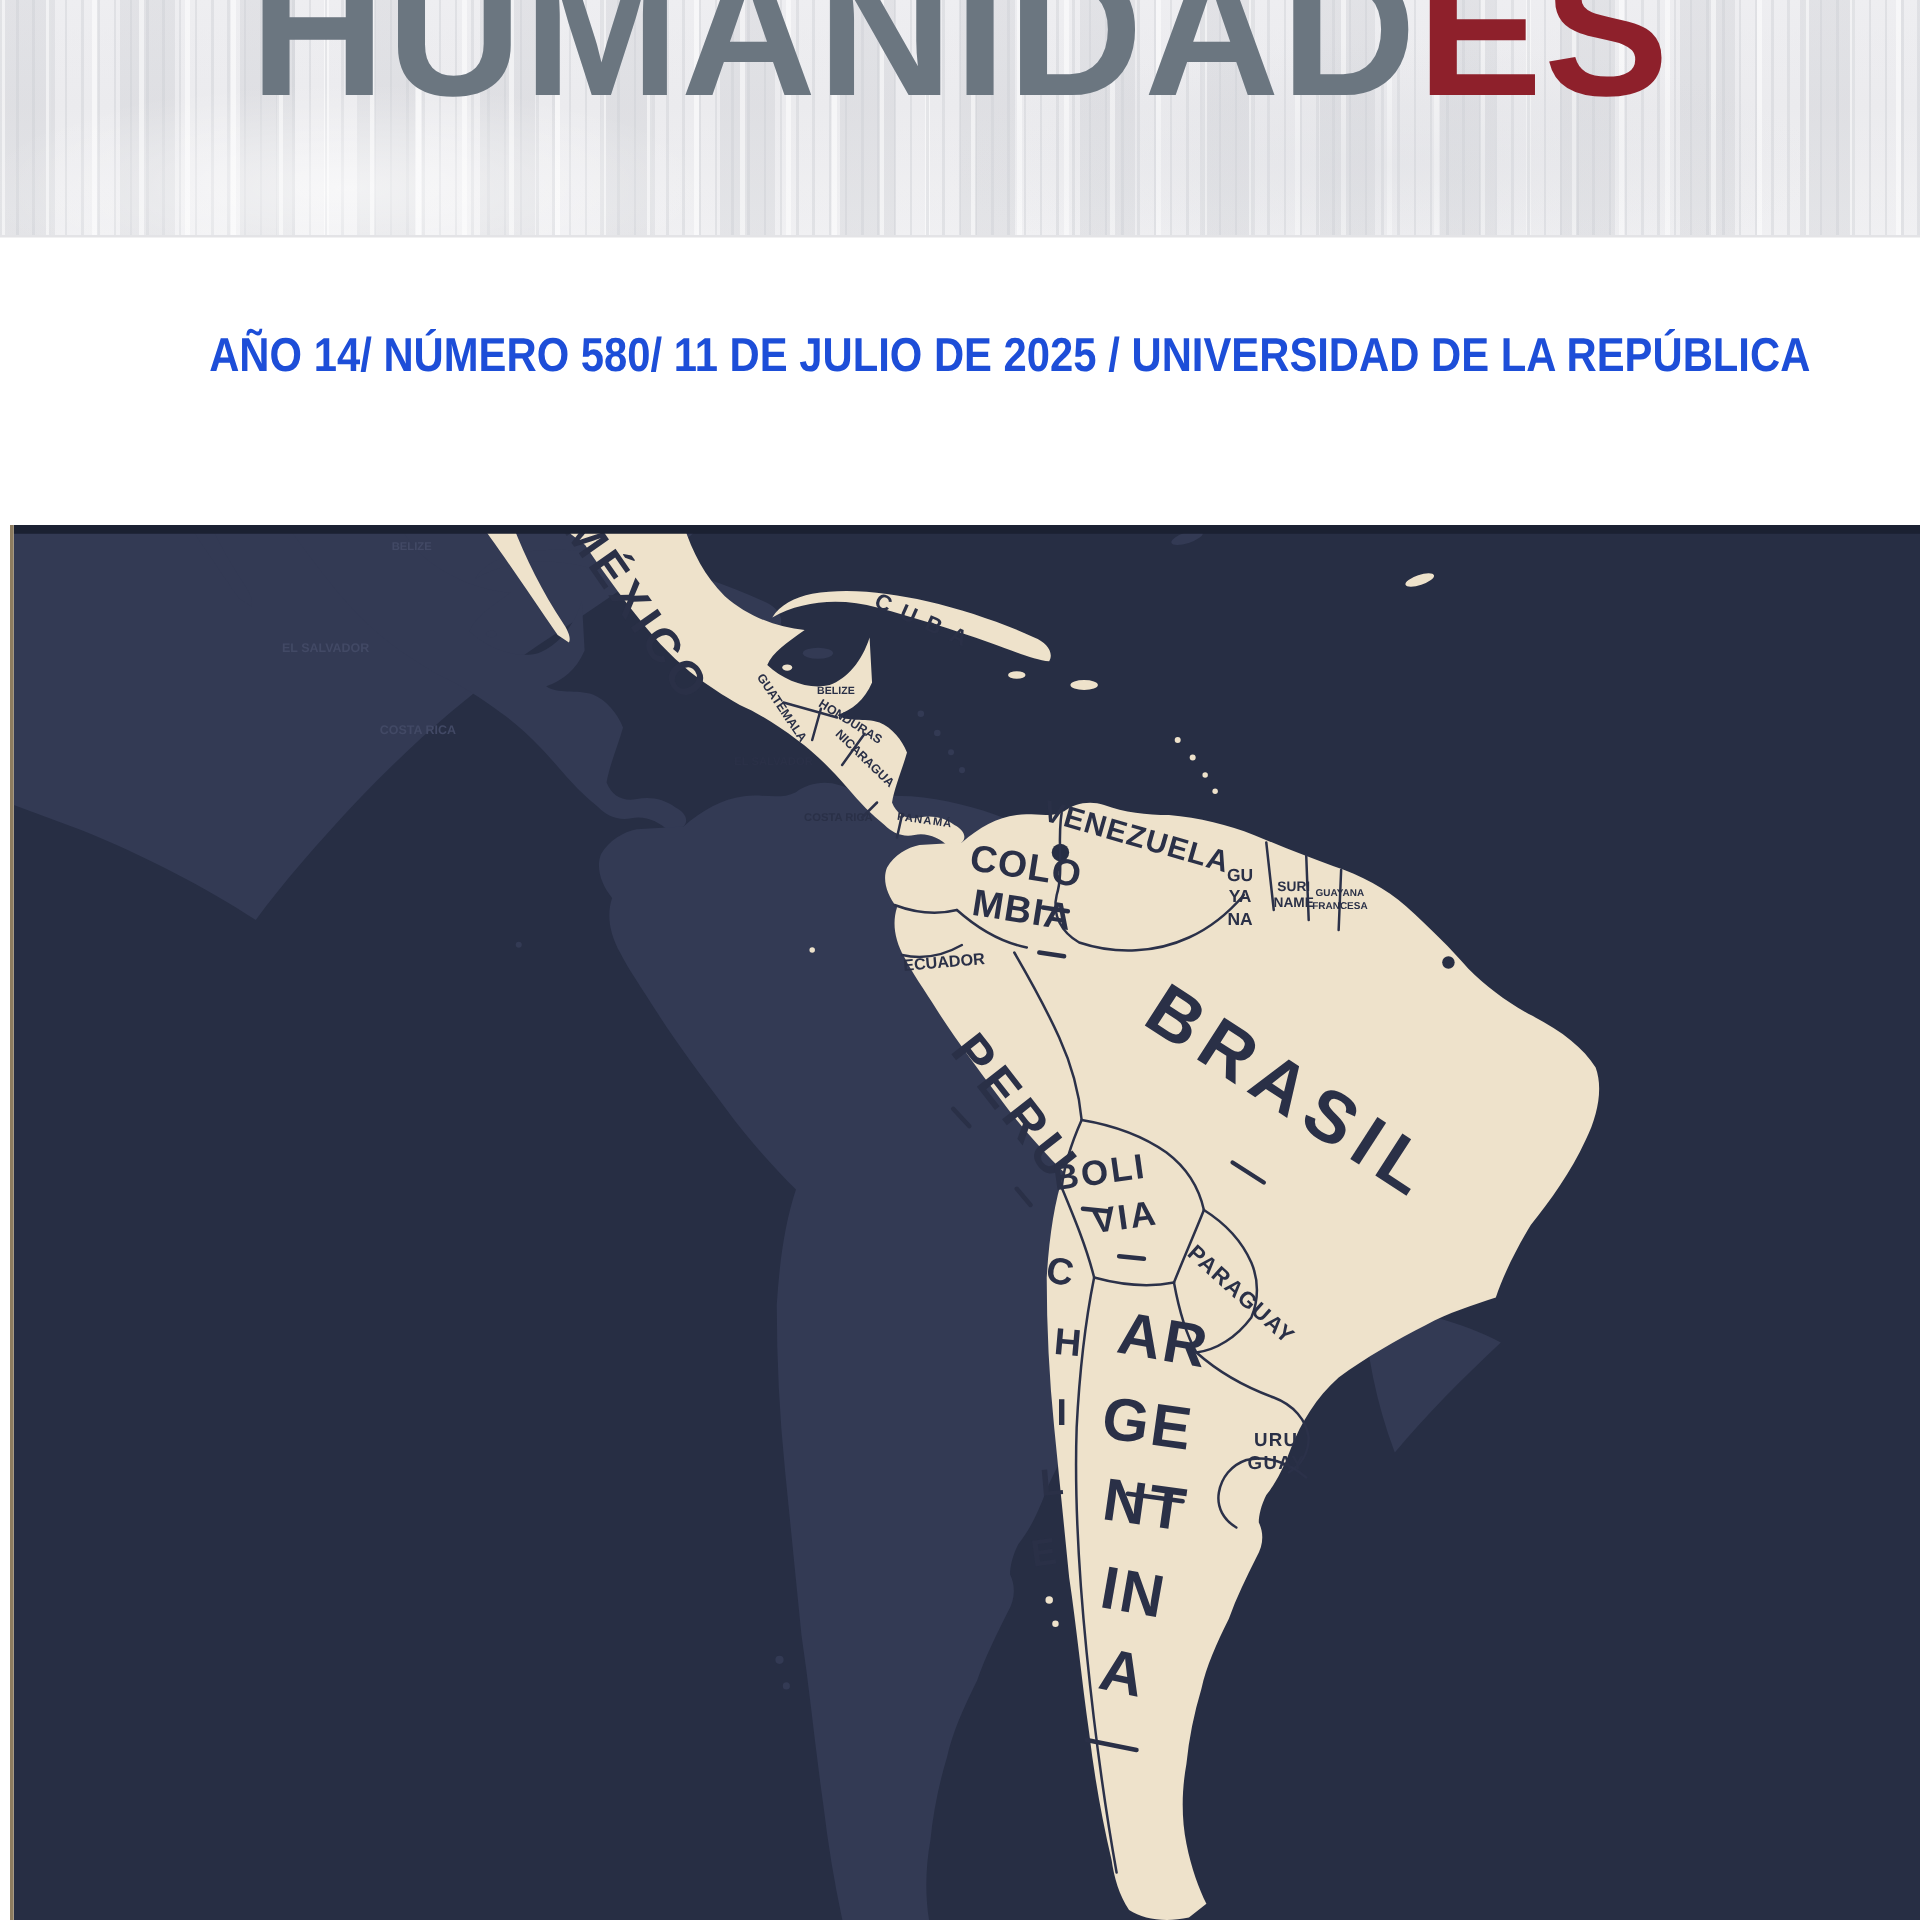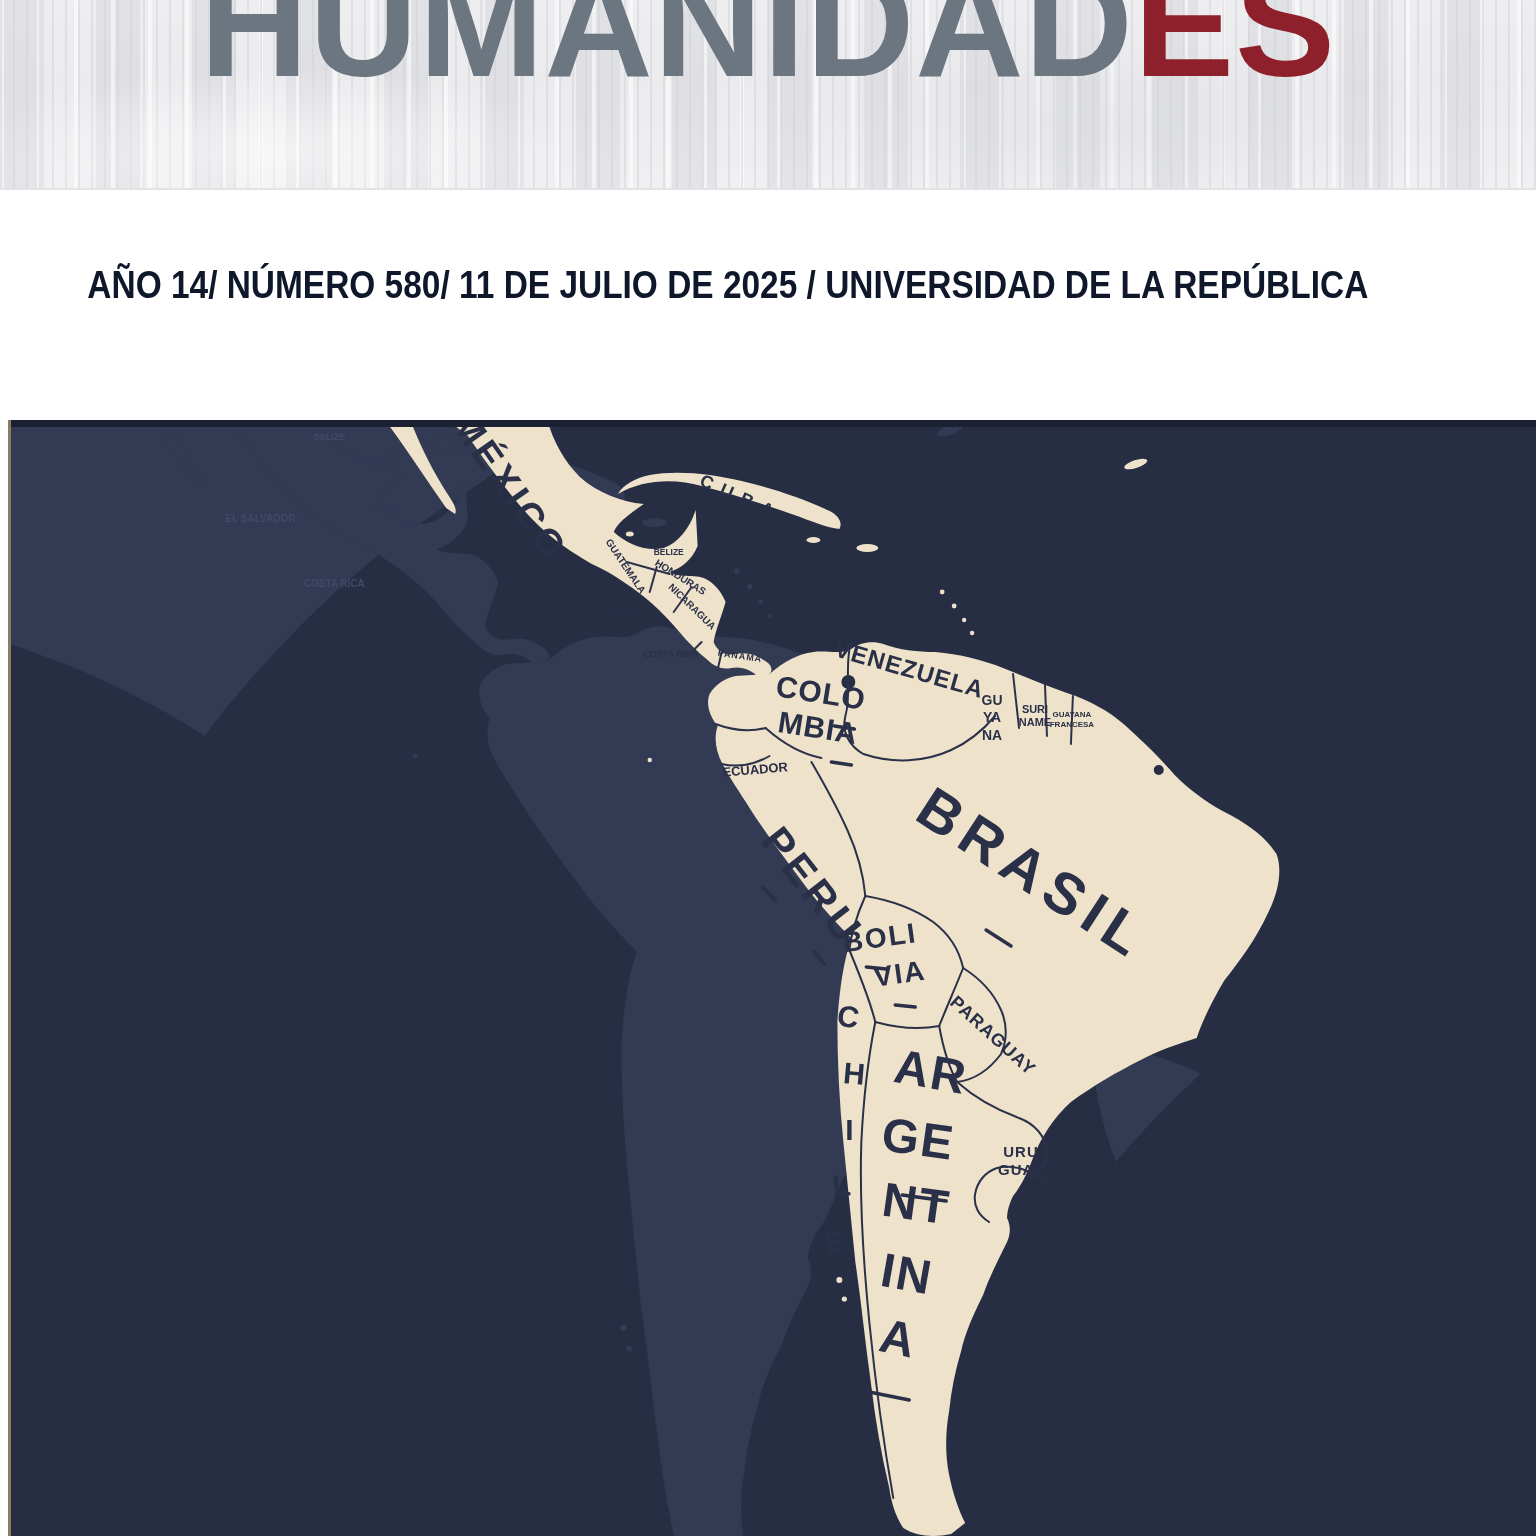--- a/index.html
+++ b/index.html
@@ -24,22 +24,22 @@
     pointer-events:none;
   }
   .masthead-title{
     position:absolute;top:-51px;left:50%;transform:translateX(-50%);
     font-size:150px;line-height:150px;font-weight:bold;letter-spacing:1px;
     white-space:nowrap;z-index:2;
   }
 
   
   .issue-line{
-    margin-top:72px;height:46px;text-align:left;
-    font-weight:bold;font-size:38px;line-height:46px;color:#0f172a;
+    margin-top:72px;height:46px;text-align:right;
+    font-weight:bold;font-size:38px;line-height:46px;color:#1d4ed8;
   }
   .issue-line .squeeze{display:inline-block;transform:scaleX(.88);transform-origin:center;white-space:nowrap;}
 
   
   .map-wrap{
     margin-top:112px;margin-left:8px;height:1118px;
     border-left:3px solid #8d7c60;overflow:hidden;position:relative;
   }
   .map-wrap svg{display:block;width:100%;height:100%;}
   svg text{font-family:"Liberation Sans",sans-serif;font-weight:bold;}

